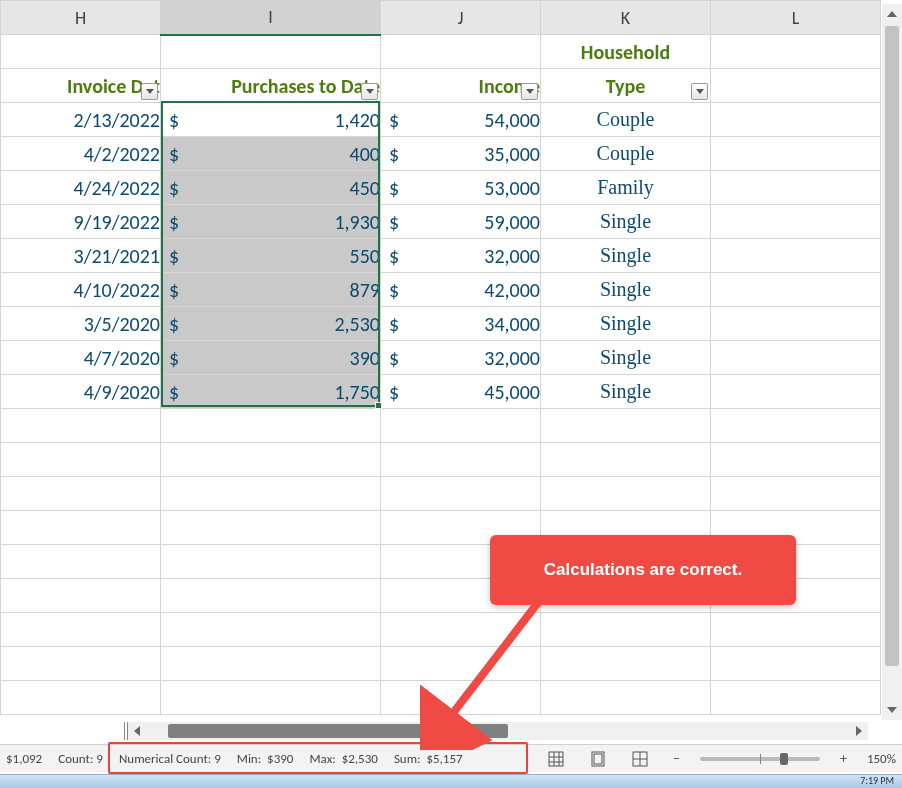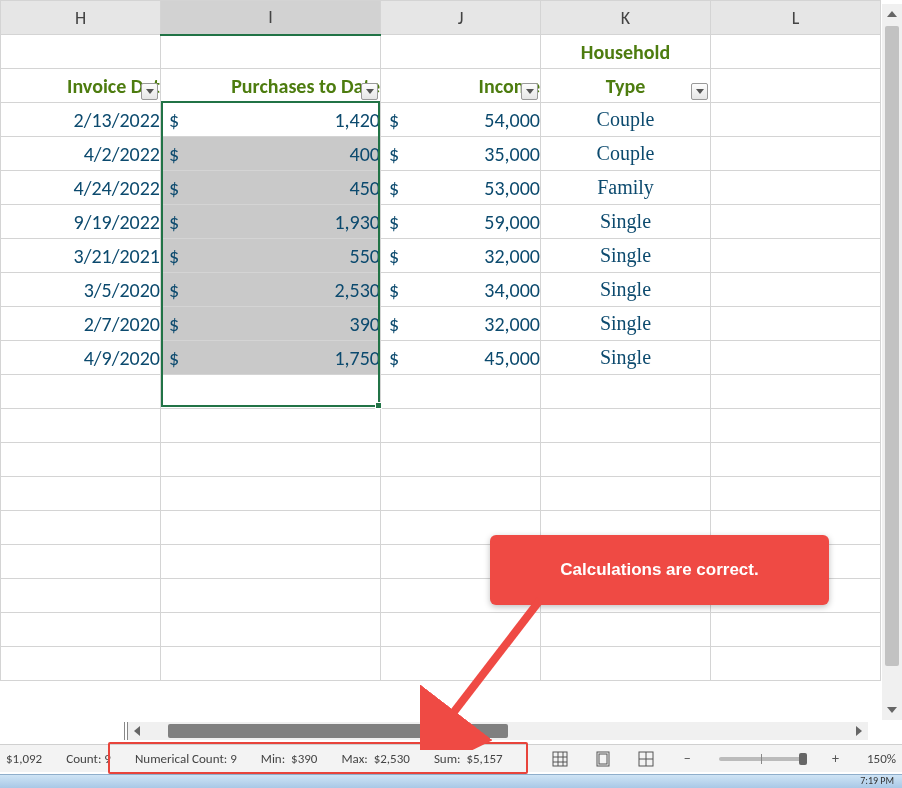--- a/index.html
+++ b/index.html
@@ -146,21 +146,21 @@
   
   .statusbar{
     position:absolute;
     left:0;top:744px;
     width:902px;height:28px;
     background:#f3f3f3;
     border-top:1px solid #d0d0d0;
     display:flex;align-items:center;
     font-size:13px;color:#444;
     padding:0 6px;
-    gap:24px;
+    gap:16px;
   }
   .statusbar .stat{white-space:nowrap;}
   .statusbar .spacer{flex:1;}
   .view-btn{
     width:26px;height:20px;border:1px solid transparent;
     display:flex;align-items:center;justify-content:center;
     color:#555;
   }
   .view-btn svg{width:16px;height:16px;}
   .zoom-slider{
@@ -174,21 +174,21 @@
     left:108px;top:742px;
     width:420px;height:32px;
     border:2px solid #e8443b;
     border-radius:2px;
     pointer-events:none;
   }
   
   .callout{
     position:absolute;
     left:490px; top:535px;
-    width:339px;height:70px;
+    width:306px;height:70px;
     background:#ef4a44;
     color:#fff;
     font-family:Arial,sans-serif;
     font-weight:bold;
     font-size:17px;
     border-radius:6px;
     display:flex;align-items:center;justify-content:center;
     box-shadow:0 2px 6px rgba(0,0,0,.25);
   }
   .arrow{
@@ -315,34 +315,47 @@
             <span class="amt">550</span>
           </td>
   <td class="data curr">
             <span class="dollar">$</span>
             <span class="amt">32,000</span>
           </td>
   <td class="data center">Single</td>
   <td></td>
 </tr>
 <tr>
+  <td class="data">4/10/2022</td>
+  <td class="data curr sel">
+            <span class="dollar">$</span>
+            <span class="amt">879</span>
+          </td>
+  <td class="data curr">
+            <span class="dollar">$</span>
+            <span class="amt">42,000</span>
+          </td>
+  <td class="data center">Single</td>
+  <td></td>
+</tr>
+<tr>
   <td class="data">3/5/2020</td>
   <td class="data curr sel">
             <span class="dollar">$</span>
             <span class="amt">2,530</span>
           </td>
   <td class="data curr">
             <span class="dollar">$</span>
             <span class="amt">34,000</span>
           </td>
   <td class="data center">Single</td>
   <td></td>
 </tr>
 <tr>
-  <td class="data">2/7/2020</td>
+  <td class="data">4/7/2020</td>
   <td class="data curr sel">
             <span class="dollar">$</span>
             <span class="amt">390</span>
           </td>
   <td class="data curr">
             <span class="dollar">$</span>
             <span class="amt">32,000</span>
           </td>
   <td class="data center">Single</td>
   <td></td>

